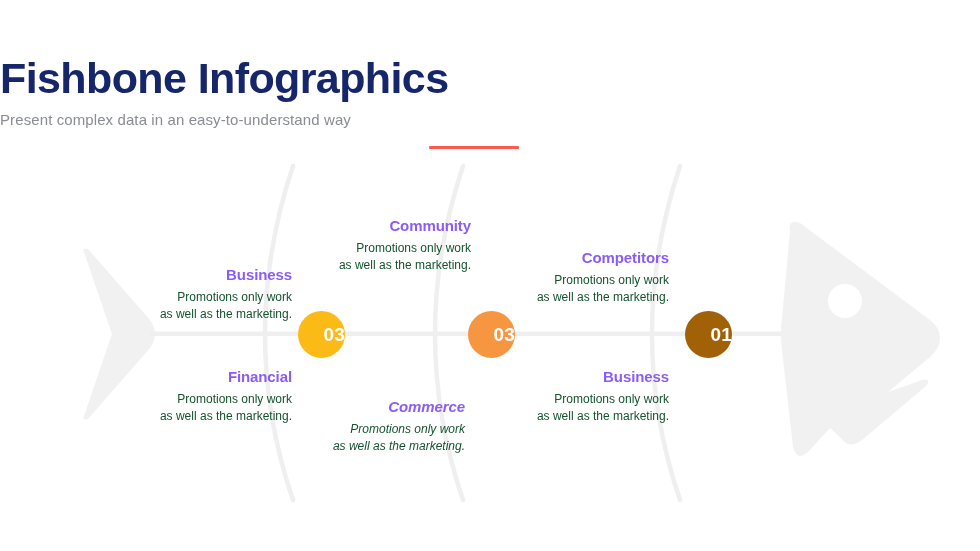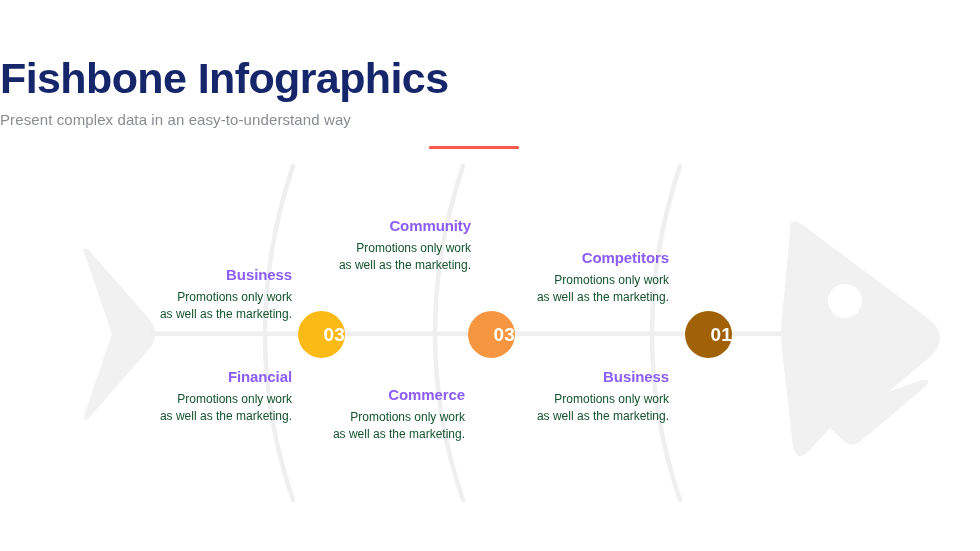--- a/index.html
+++ b/index.html
@@ -177,21 +177,21 @@
     <p class="callout-body">Promotions only work
 as well as the marketing.</p>
   </div>
 
   <div class="callout" style="left:87px; top:368px;">
     <p class="callout-title">Financial</p>
     <p class="callout-body">Promotions only work
 as well as the marketing.</p>
   </div>
 
-  <div class="callout" style="left:260px; top:386px;">
+  <div class="callout" style="left:260px; top:398px;font-style:italic;">
     <p class="callout-title">Commerce</p>
     <p class="callout-body">Promotions only work
 as well as the marketing.</p>
   </div>
 
   <div class="callout" style="left:464px; top:368px;">
     <p class="callout-title">Business</p>
     <p class="callout-body">Promotions only work
 as well as the marketing.</p>
   </div>

